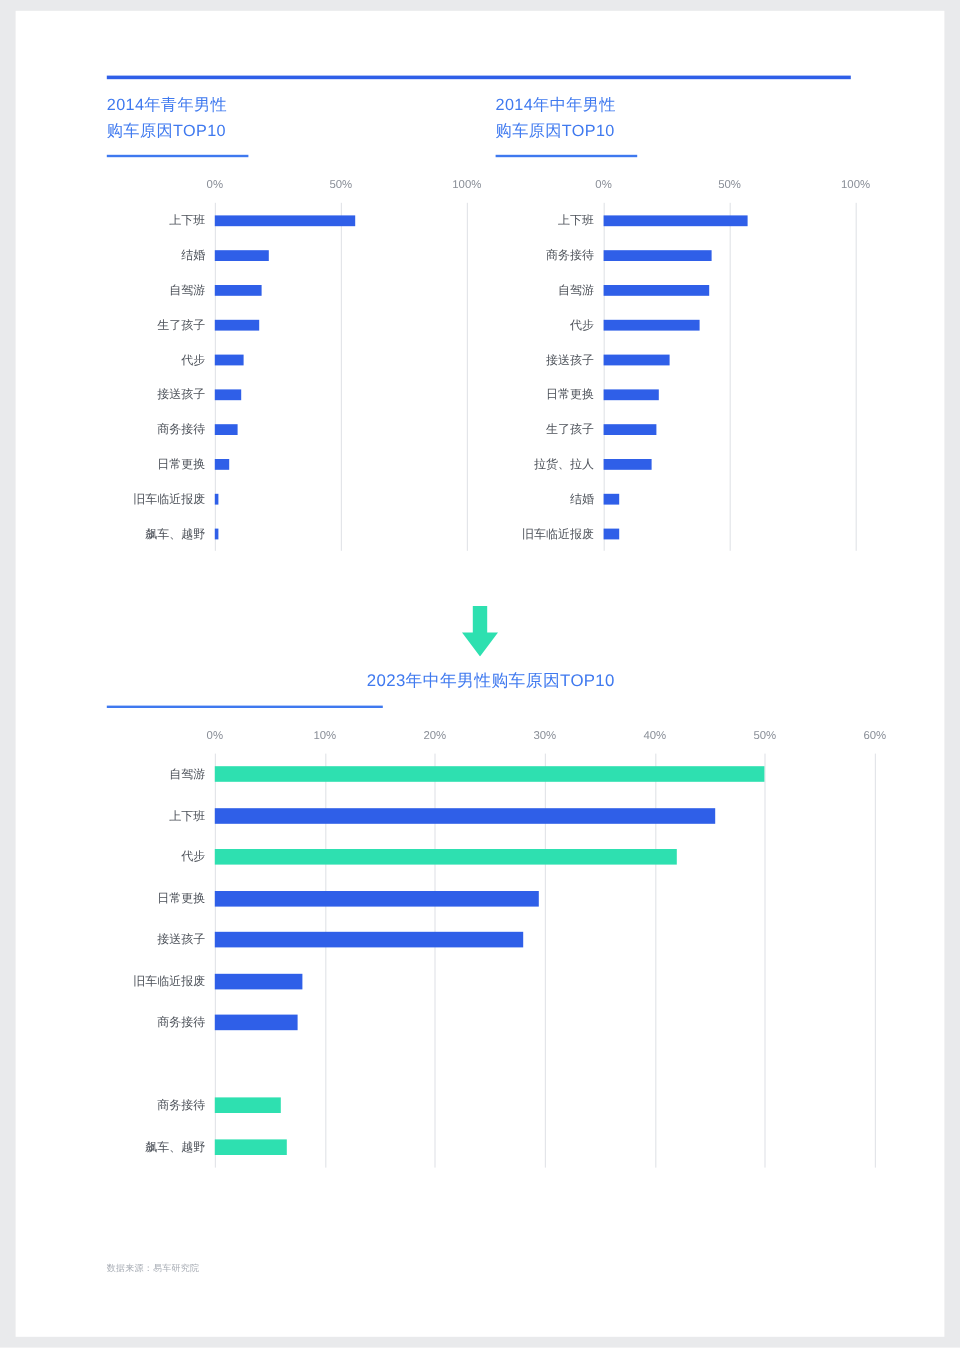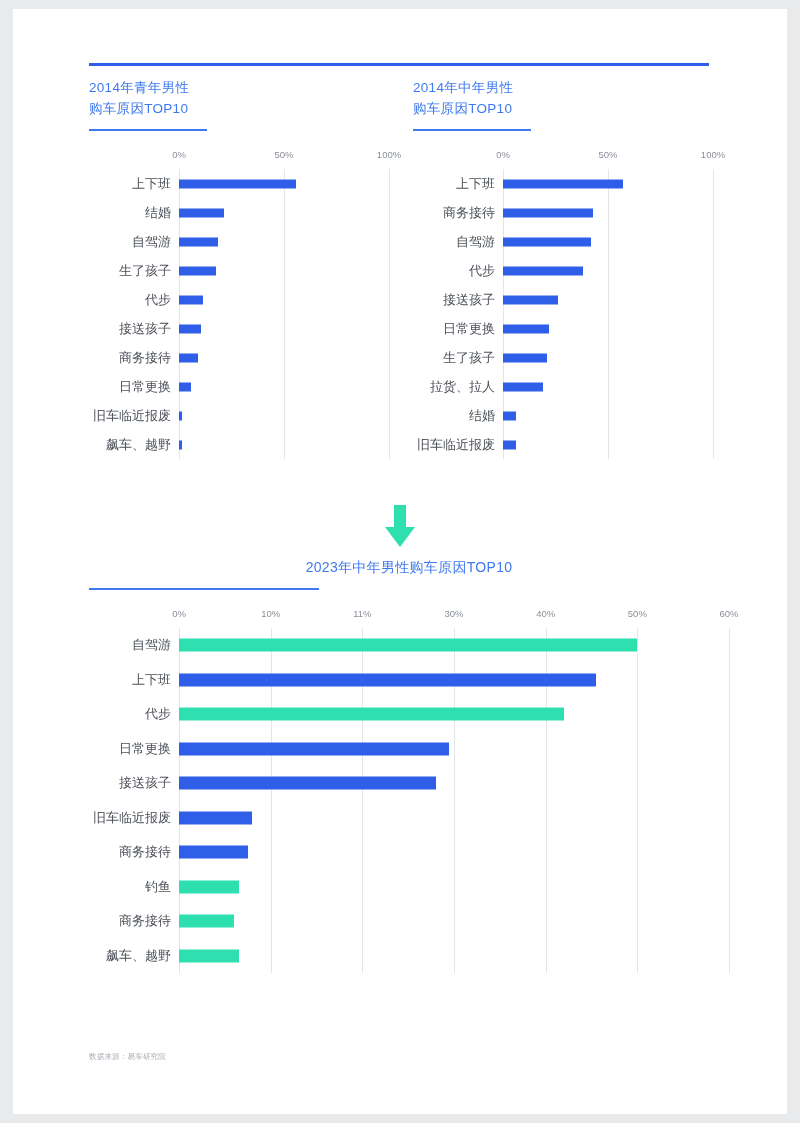--- a/index.html
+++ b/index.html
@@ -79,21 +79,21 @@
   .bar-row {
     position: relative;
     height: 100%;
   }
   .bar-label {
     position: absolute;
     right: 100%;
     margin-right: 8px;
     top: 50%;
     transform: translateY(-50%);
-    font-size: 13px;
+    font-size: 10px;
     color: #4c5159;
     white-space: nowrap;
   }
   .bar {
     position: absolute;
     left: 0;
     top: 50%;
     transform: translateY(-50%);
     background: #2f5fe8;
   }
@@ -256,21 +256,21 @@
       <polygon points="9,0 21,0 21,22 30,22 15,42 0,22 9,22" fill="#2ee0b0"></polygon>
     </svg>
   </div>
 
   <div class="bottom">
     <div class="panel-title">2023年中年男性购车原因TOP10</div>
     <div class="title-underline"></div>
     <div class="axis-row" id="axis-2">
         <div class="axis-tick" style="left: 90px;">0%</div>
         <div class="axis-tick" style="left: 181.667px;">10%</div>
-        <div class="axis-tick" style="left: 273.333px;">11%</div>
+        <div class="axis-tick" style="left: 273.333px;">20%</div>
         <div class="axis-tick" style="left: 365px;">30%</div>
         <div class="axis-tick" style="left: 456.667px;">40%</div>
         <div class="axis-tick" style="left: 548.333px;">50%</div>
         <div class="axis-tick" style="left: 640px;">60%</div>
       </div>
     <div class="plot" id="plot-2" style="height:345px;">
         <div class="gridline" style="left: 90px;"></div>
         <div class="gridline" style="left: 181.667px;"></div>
         <div class="gridline" style="left: 273.333px;"></div>
         <div class="gridline" style="left: 365px;"></div>
@@ -298,24 +298,20 @@
           <div class="bar" style="width: 256.667px; height: 13px; background: rgb(47, 95, 232);"></div>
         </div>
         <div class="bar-row" style="position: absolute; left: 90px; top: 172.5px; height: 34.5px; width: 550px;">
           <div class="bar-label">旧车临近报废</div>
           <div class="bar" style="width: 73.3333px; height: 13px; background: rgb(47, 95, 232);"></div>
         </div>
         <div class="bar-row" style="position: absolute; left: 90px; top: 207px; height: 34.5px; width: 550px;">
           <div class="bar-label">商务接待</div>
           <div class="bar" style="width: 68.75px; height: 13px; background: rgb(47, 95, 232);"></div>
         </div>
-        <div class="bar-row" style="position: absolute; left: 90px; top: 241.5px; height: 34.5px; width: 550px;">
-          <div class="bar-label">钓鱼</div>
-          <div class="bar" style="width: 59.5833px; height: 13px; background: rgb(46, 224, 176);"></div>
-        </div>
         <div class="bar-row" style="position: absolute; left: 90px; top: 276px; height: 34.5px; width: 550px;">
           <div class="bar-label">商务接待</div>
           <div class="bar" style="width: 55px; height: 13px; background: rgb(46, 224, 176);"></div>
         </div>
         <div class="bar-row" style="position: absolute; left: 90px; top: 310.5px; height: 34.5px; width: 550px;">
           <div class="bar-label">飙车、越野</div>
           <div class="bar" style="width: 59.5833px; height: 13px; background: rgb(46, 224, 176);"></div>
         </div>
       </div>
   </div>

